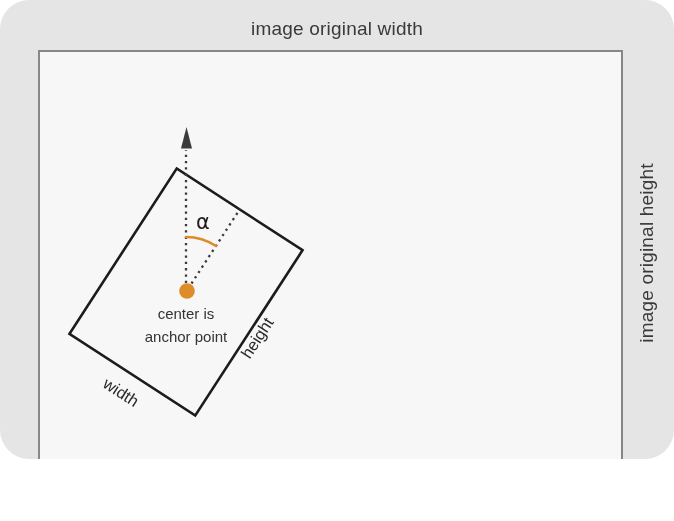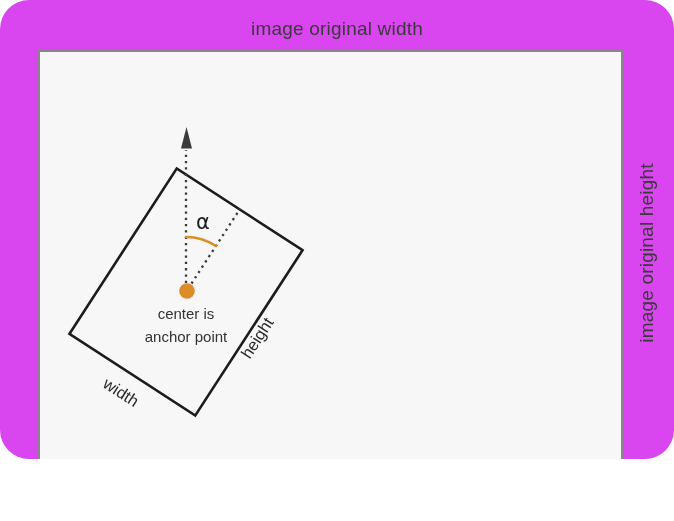--- a/index.html
+++ b/index.html
@@ -5,21 +5,21 @@
   html, body {
     margin: 0;
     padding: 0;
     background: #ffffff;
     font-family: "Liberation Sans", "DejaVu Sans", sans-serif;
   }
   .canvas {
     position: relative;
     width: 674px;
     height: 459px;
-    background: #d946ef;
+    background: #e5e5e5;
     overflow: hidden;
     border-radius: 29px;
   }
   .title-label {
     position: absolute;
     left: 0;
     right: 0;
     top: 18px;
     text-align: center;
     font-size: 19px;

